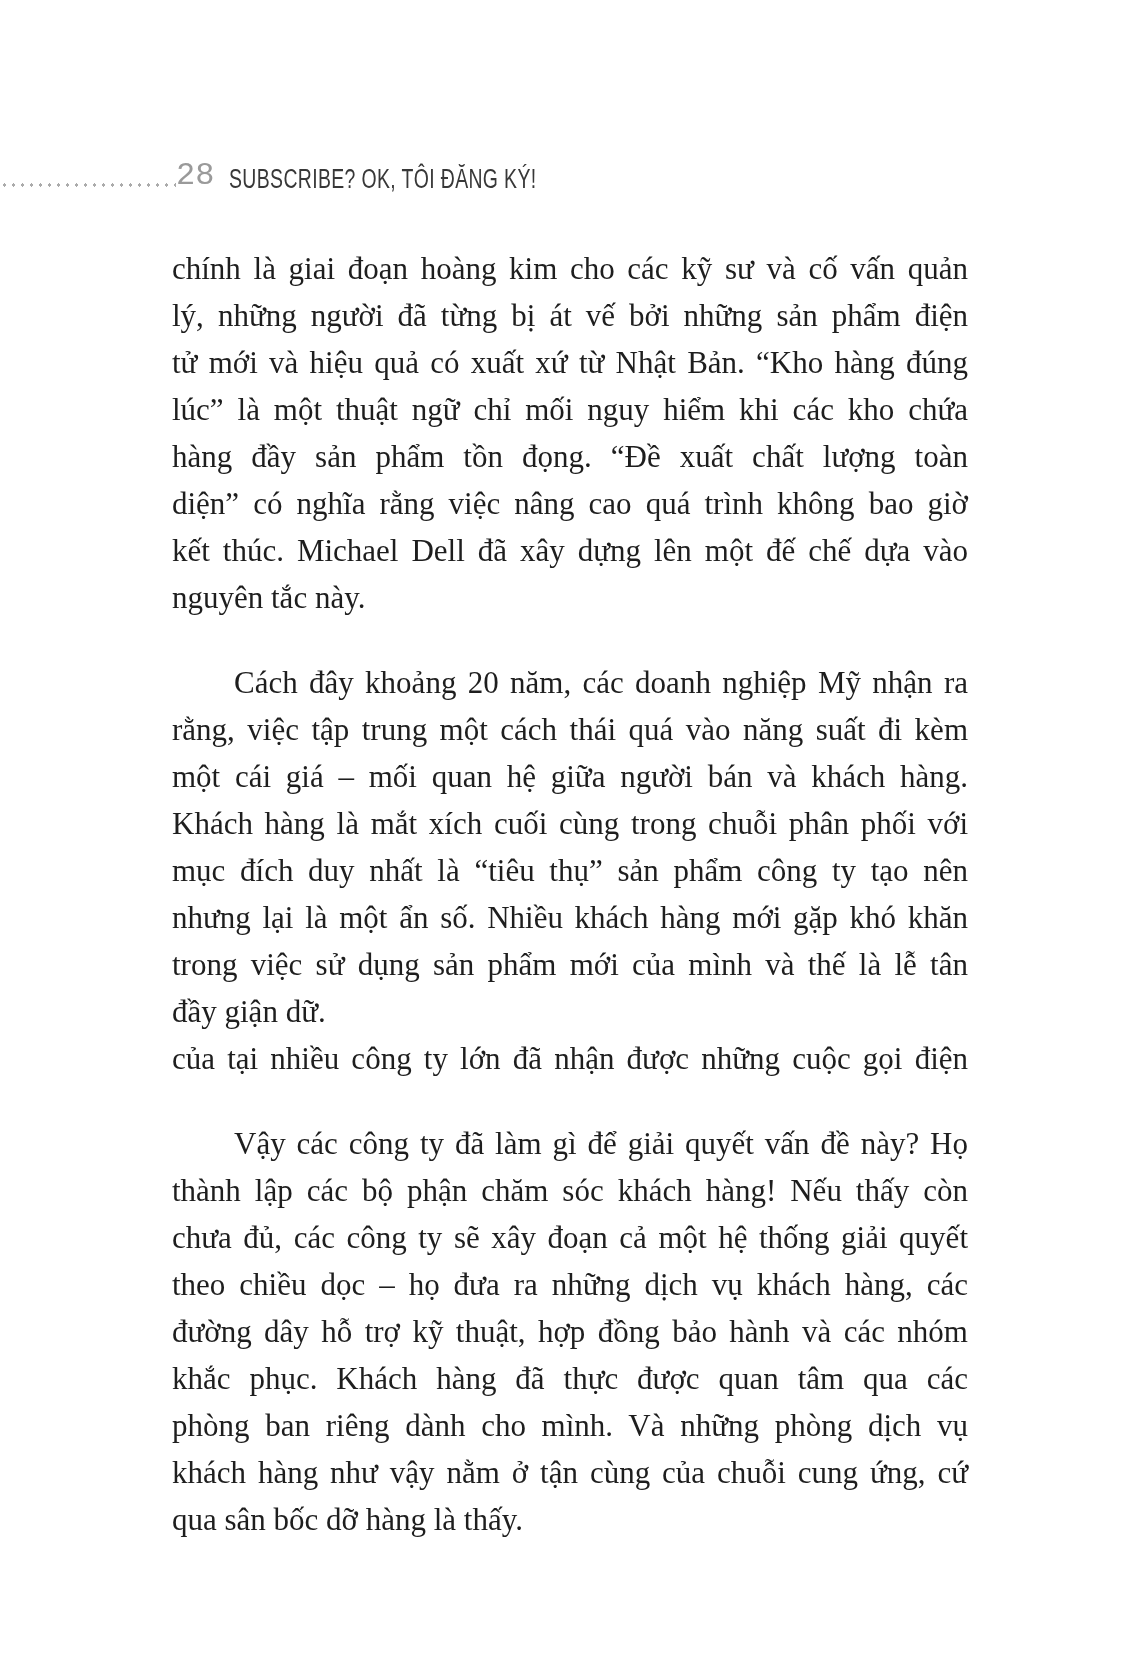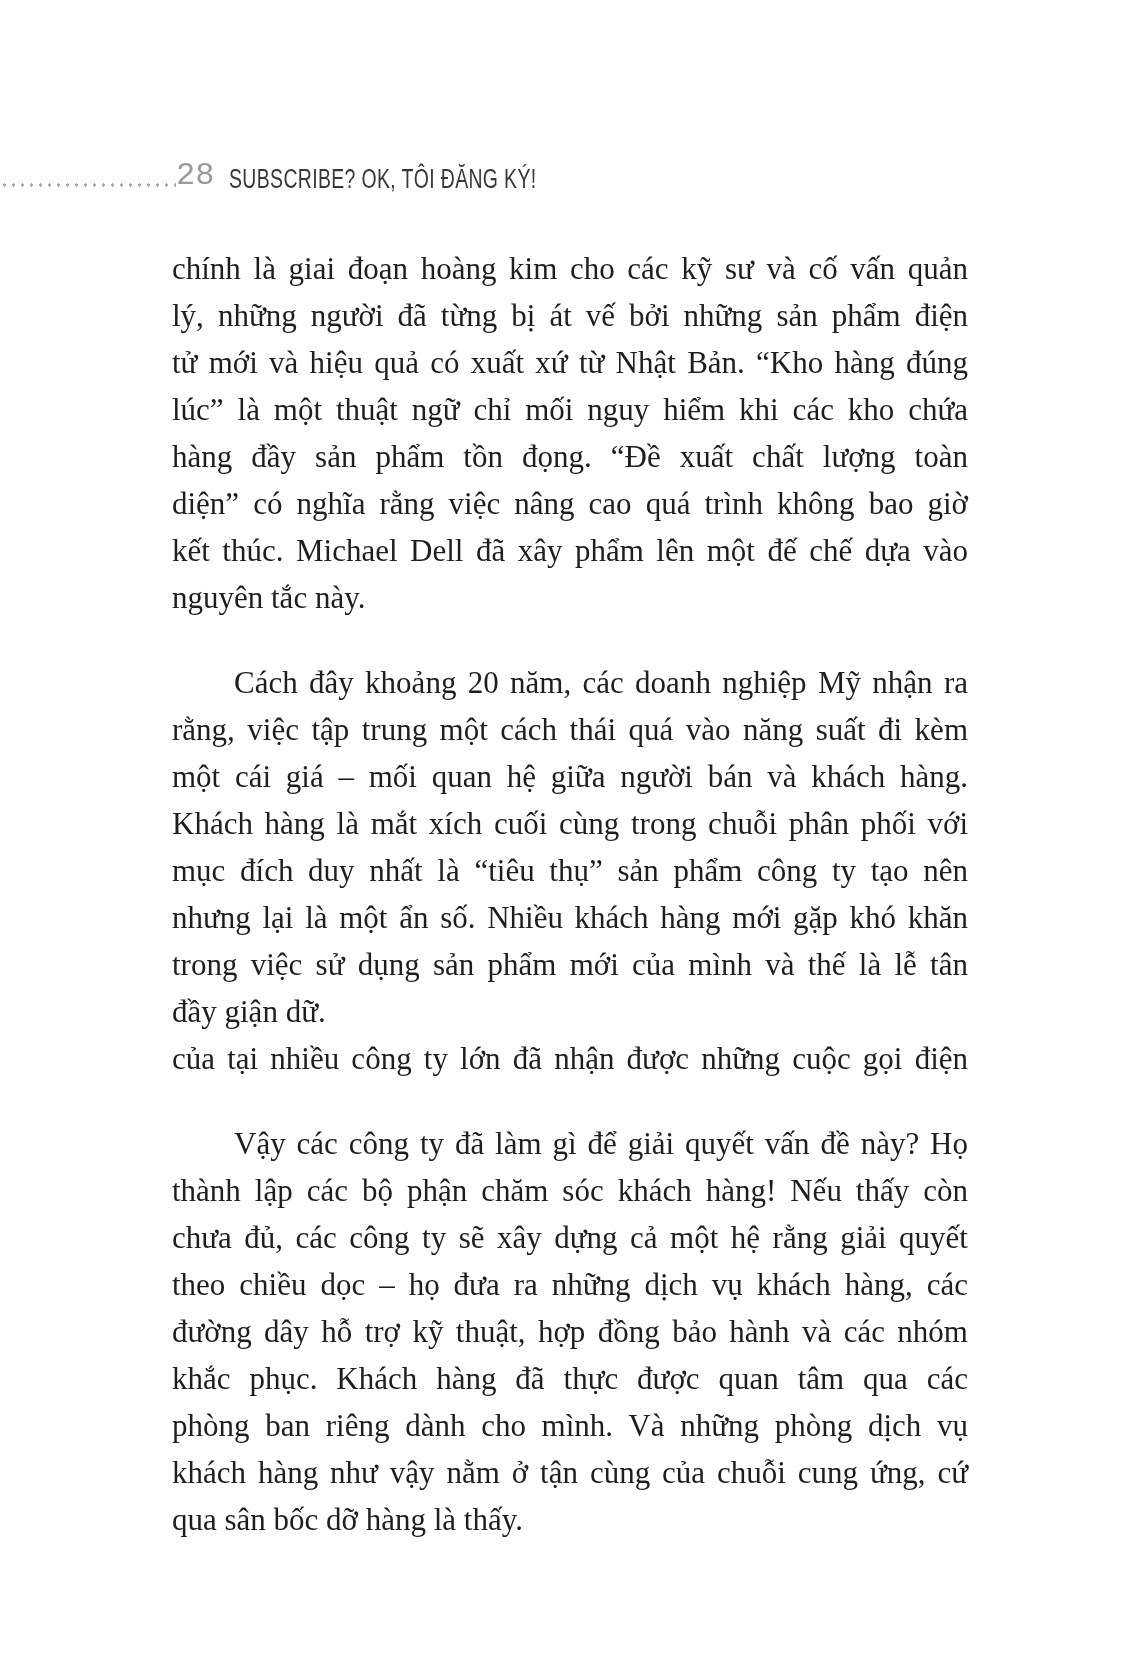--- a/index.html
+++ b/index.html
@@ -98,38 +98,38 @@
   </div>
 
   <div class="body-text">
     <div class="para">
         <div class="pline">chính là giai đoạn hoàng kim cho các kỹ sư và cố vấn quản</div>
         <div class="pline">lý, những người đã từng bị át vế bởi những sản phẩm điện</div>
         <div class="pline">tử mới và hiệu quả có xuất xứ từ Nhật Bản. “Kho hàng đúng</div>
         <div class="pline">lúc” là một thuật ngữ chỉ mối nguy hiểm khi các kho chứa</div>
         <div class="pline">hàng đầy sản phẩm tồn đọng. “Đề xuất chất lượng toàn</div>
         <div class="pline">diện” có nghĩa rằng việc nâng cao quá trình không bao giờ</div>
-        <div class="pline">kết thúc. Michael Dell đã xây phẩm lên một đế chế dựa vào</div>
+        <div class="pline">kết thúc. Michael Dell đã xây dựng lên một đế chế dựa vào</div>
         <div class="pline last">nguyên tắc này.</div>
       </div>
     <div class="para">
         <div class="pline indent">Cách đây khoảng 20 năm, các doanh nghiệp Mỹ nhận ra</div>
         <div class="pline">rằng, việc tập trung một cách thái quá vào năng suất đi kèm</div>
         <div class="pline">một cái giá – mối quan hệ giữa người bán và khách hàng.</div>
         <div class="pline">Khách hàng là mắt xích cuối cùng trong chuỗi phân phối với</div>
         <div class="pline">mục đích duy nhất là “tiêu thụ” sản phẩm công ty tạo nên</div>
         <div class="pline">nhưng lại là một ẩn số. Nhiều khách hàng mới gặp khó khăn</div>
         <div class="pline">trong việc sử dụng sản phẩm mới của mình và thế là lễ tân</div>
         <div class="pline last">đầy giận dữ.</div>
         <div class="pline">của tại nhiều công ty lớn đã nhận được những cuộc gọi điện</div>
       </div>
     <div class="para">
         <div class="pline indent">Vậy các công ty đã làm gì để giải quyết vấn đề này? Họ</div>
         <div class="pline">thành lập các bộ phận chăm sóc khách hàng! Nếu thấy còn</div>
-        <div class="pline">chưa đủ, các công ty sẽ xây dựng cả một hệ rằng giải quyết</div>
+        <div class="pline">chưa đủ, các công ty sẽ xây đoạn cả một hệ thống giải quyết</div>
         <div class="pline">theo chiều dọc – họ đưa ra những dịch vụ khách hàng, các</div>
         <div class="pline">đường dây hỗ trợ kỹ thuật, hợp đồng bảo hành và các nhóm</div>
         <div class="pline">khắc phục. Khách hàng đã thực được quan tâm qua các</div>
         <div class="pline">phòng ban riêng dành cho mình. Và những phòng dịch vụ</div>
         <div class="pline">khách hàng như vậy nằm ở tận cùng của chuỗi cung ứng, cứ</div>
         <div class="pline last">qua sân bốc dỡ hàng là thấy.</div>
       </div>
   </div>
 
 </div>

